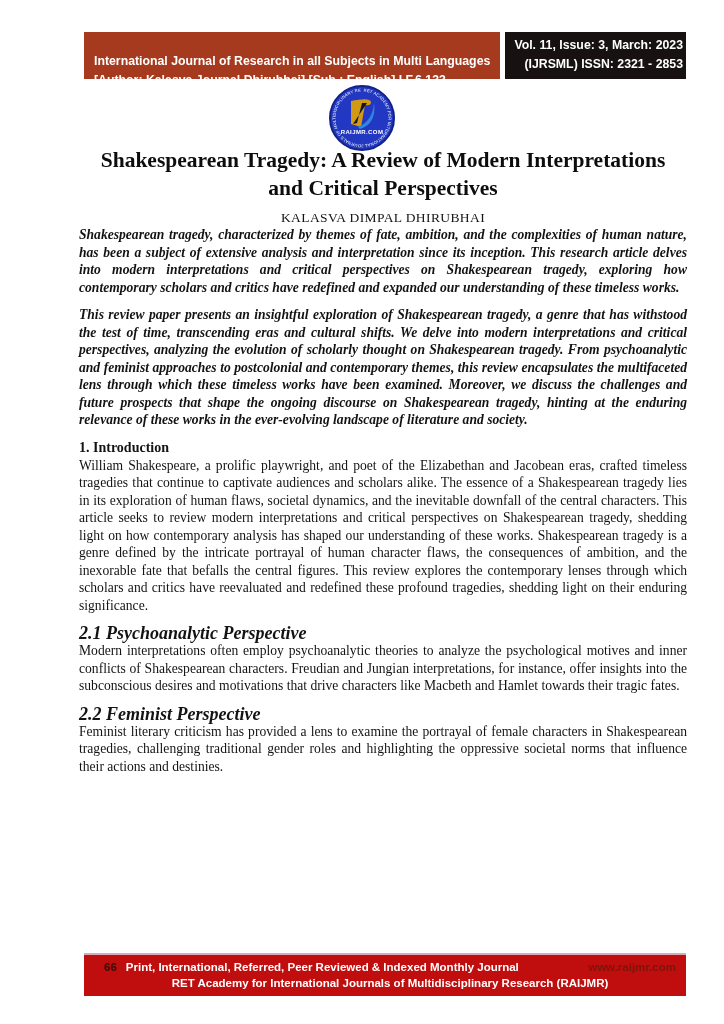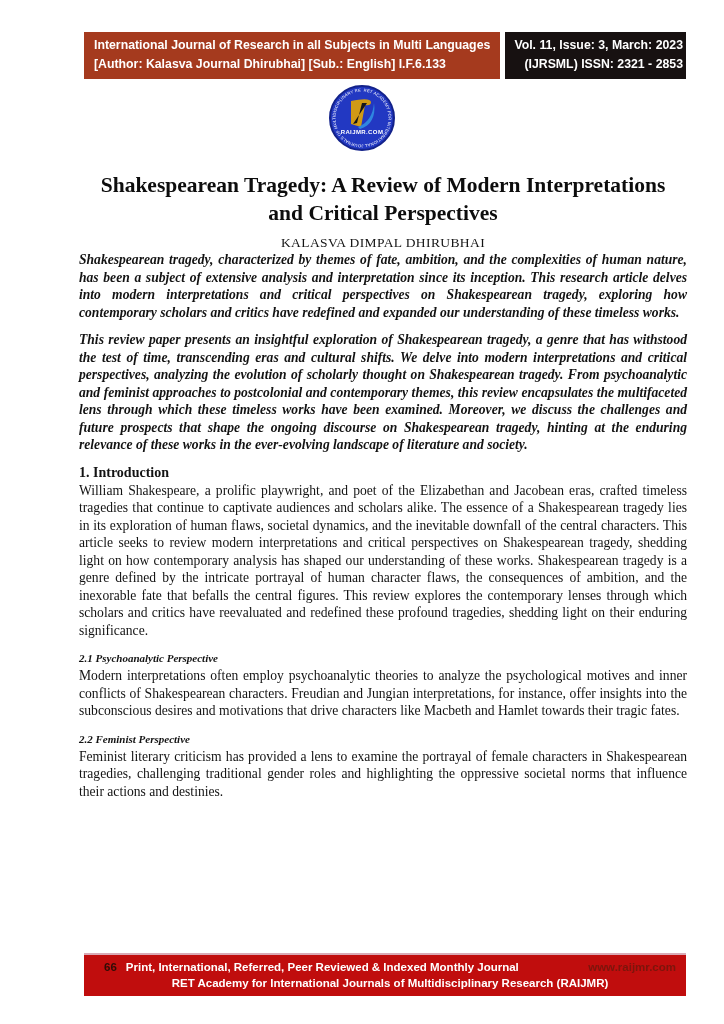--- a/index.html
+++ b/index.html
@@ -21,21 +21,21 @@
     gap: 5px;
     font-family: "Liberation Sans", sans-serif;
     font-weight: bold;
     font-size: 12.3px;
     line-height: 19px;
   }
   .header-left {
     flex: 1;
     background: #a53a1e;
     color: #ffffff;
-    padding: 4px 10px;
+    padding: 20px 10px;
   }
   .header-right {
     width: 197px;
     background: #171111;
     color: #ffffff;
     text-align: right;
     padding: 4px 3px;
   }
   .header-line { white-space: nowrap; }
 
@@ -44,21 +44,21 @@
     position: absolute;
     left: 0; top: 85px;
     width: 724px;
     display: flex;
     justify-content: center;
   }
 
   
   .content {
     position: absolute;
-    left: 79px; top: 171px;
+    left: 79px; top: 146px;
     width: 608px;
   }
   .title {
     text-align: center;
     font-size: 21.5px;
     font-weight: bold;
     line-height: 28px;
     color: #0d0d0d;
   }
   .author {
@@ -83,21 +83,21 @@
     font-weight: bold;
     font-style: italic;
   }
   .sec-heading {
     font-size: 14px;
     font-weight: bold;
     line-height: 18px;
   }
   .sec-heading.spaced { margin-top: 16px; }
   .subsec-heading {
-    font-size: 11px;
+    font-size: 18px;
     font-weight: bold;
     font-style: italic;
     line-height: 18px;
   }
 
   
   .footer {
     position: absolute;
     left: 84px; top: 953px;
     width: 602px;

